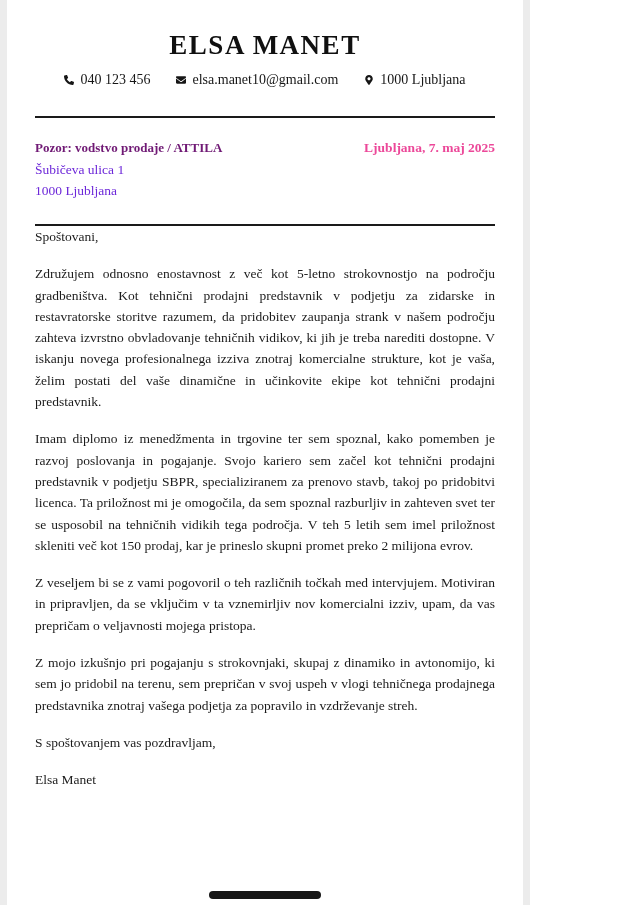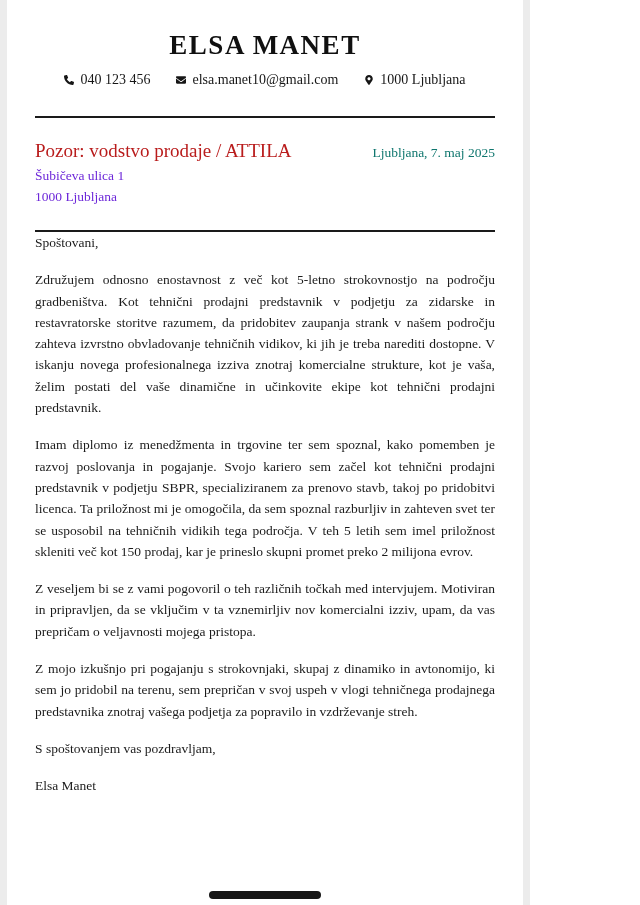--- a/index.html
+++ b/index.html
@@ -52,27 +52,28 @@
   .rule-top { margin-top: 28px; }
   .rule-subject { margin-top: 23px; }
   
   .recipient-row {
     margin-top: 22px;
     display: flex;
     justify-content: space-between;
     align-items: baseline;
   }
   .attention {
-    font-weight: normal;
-    font-size: 19px;
-    color: #b91c1c;
+    font-weight: bold;
+    font-size: 13px;
+    color: #701a75;
   }
   .letter-date {
     font-size: 13.5px;
-    color: #0f766e;
+    color: #ec4899;
+    font-weight: bold;
   }
   .address {
     margin-top: 3px;
     font-size: 13.5px;
     line-height: 21px;
     color: #6d28d9;
   }
   
   .subject {
     margin-top: 19px;

